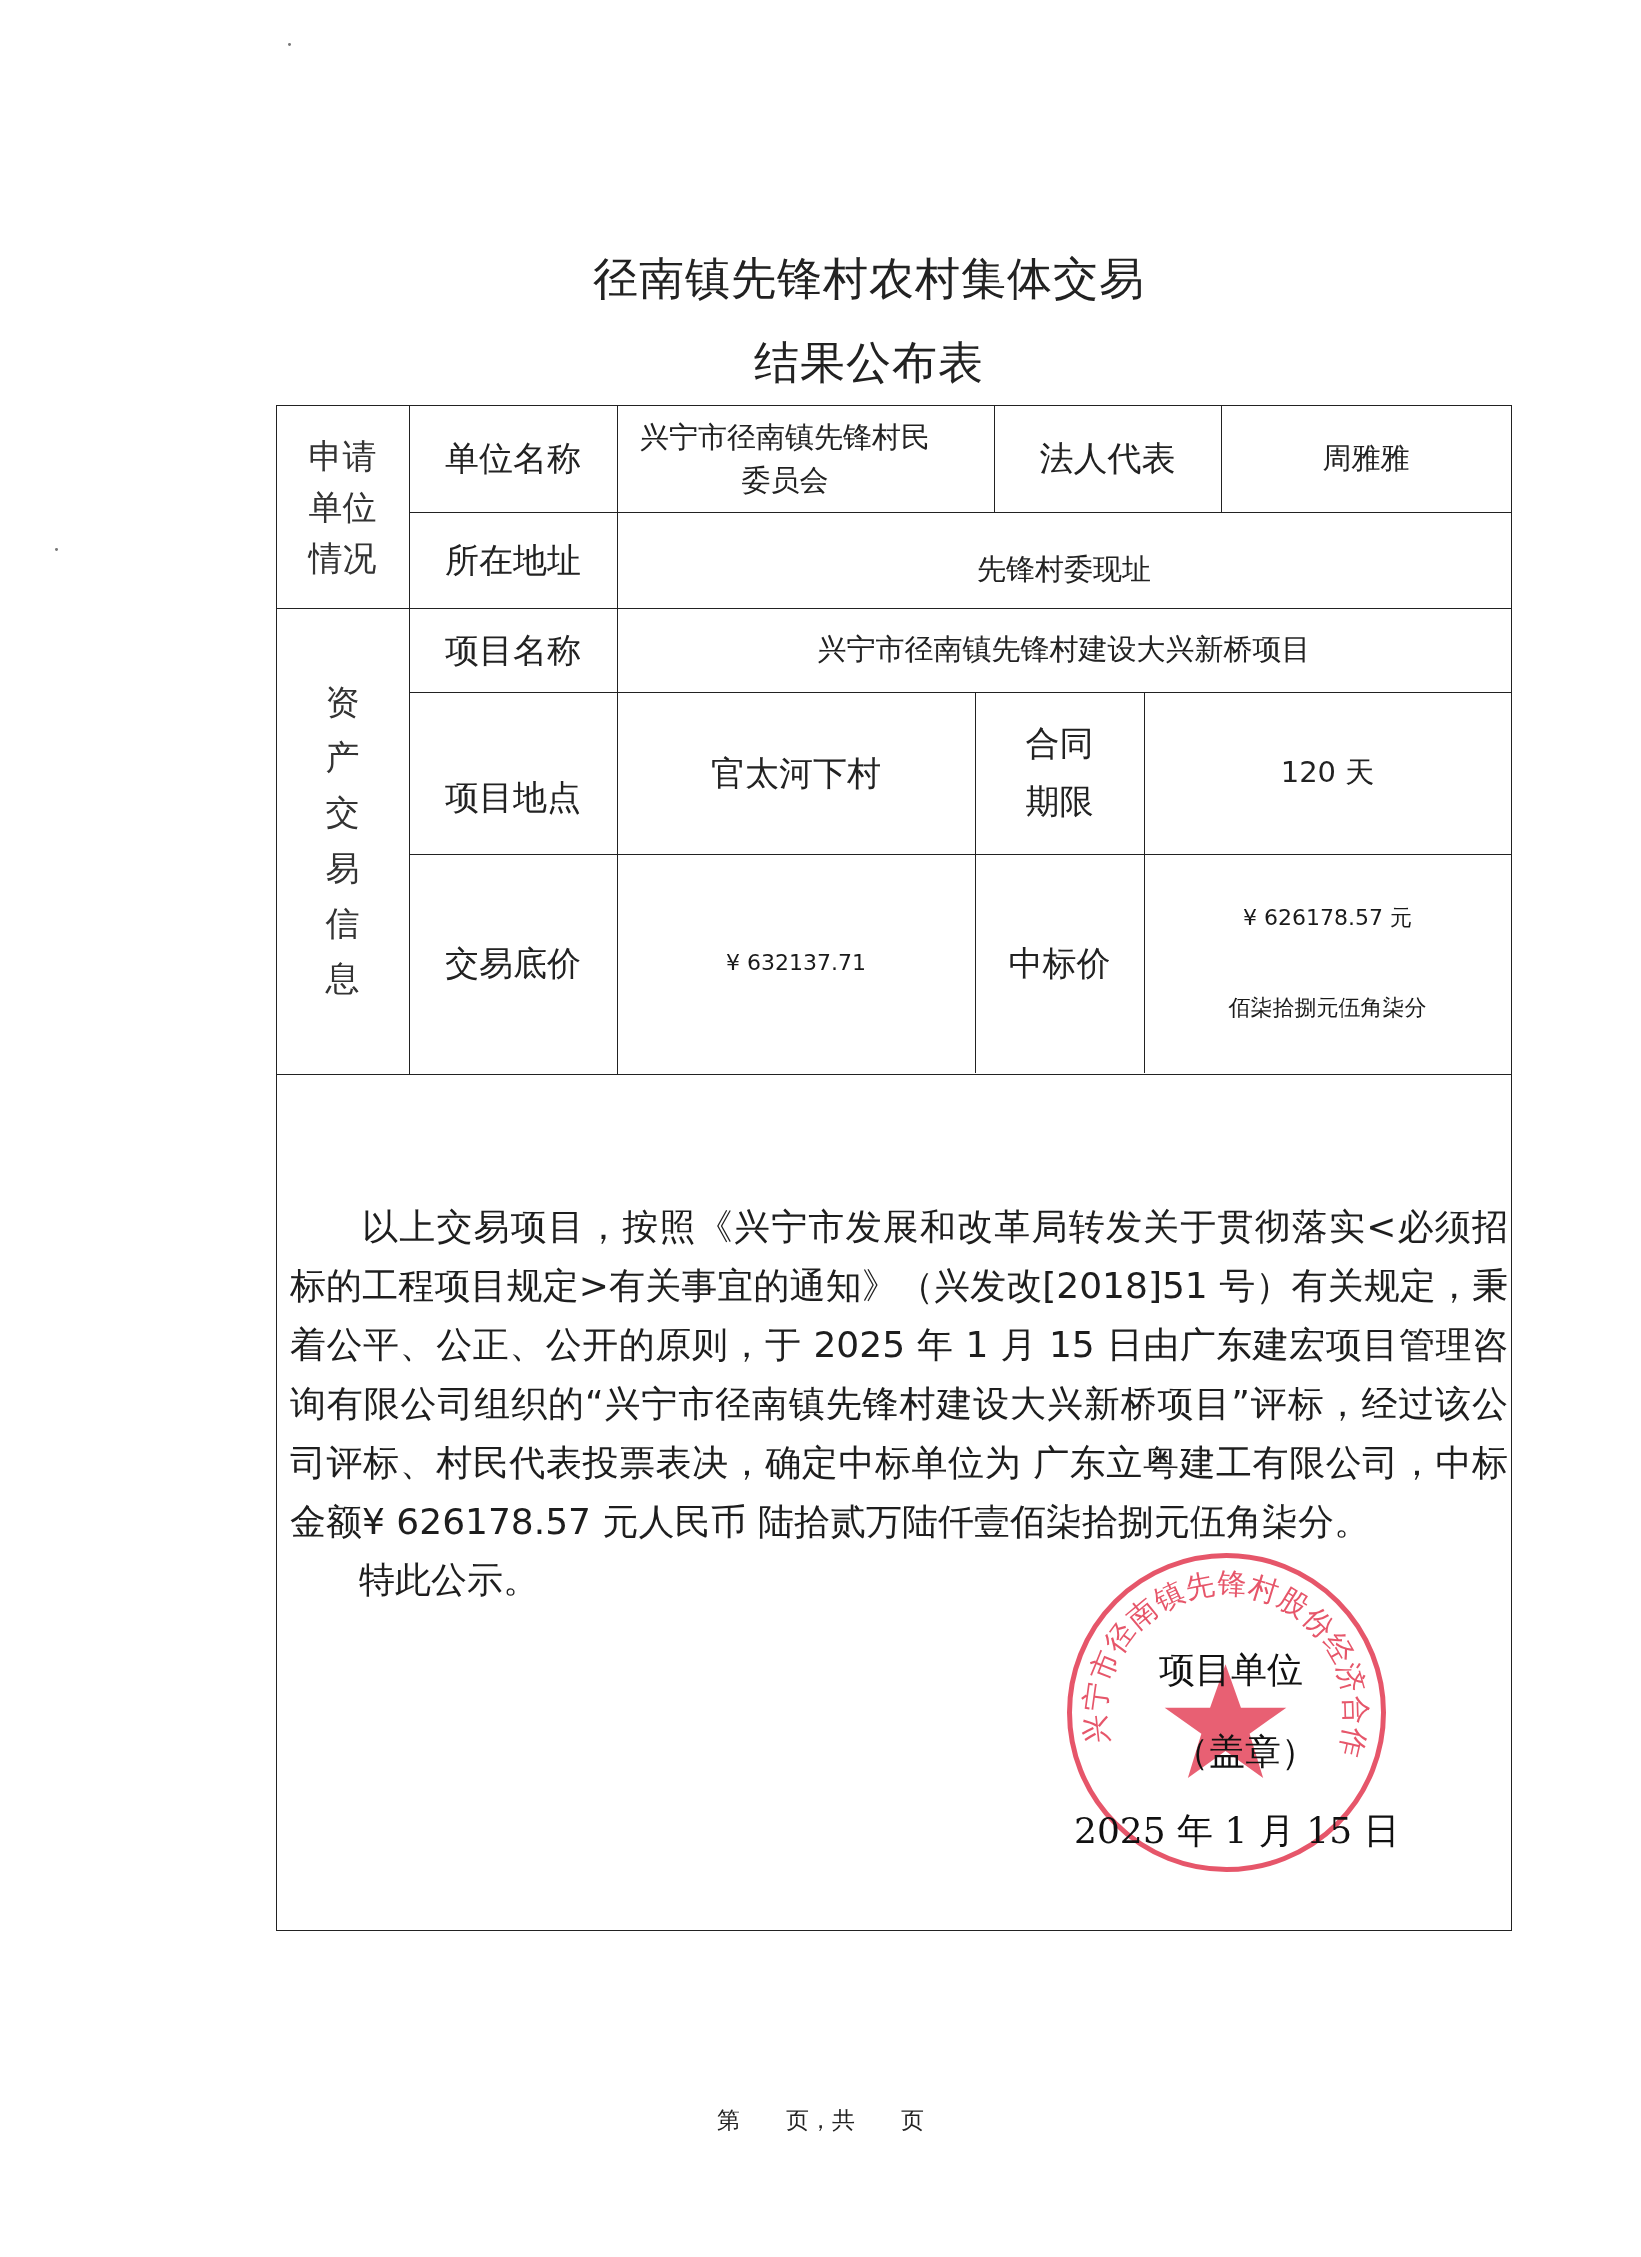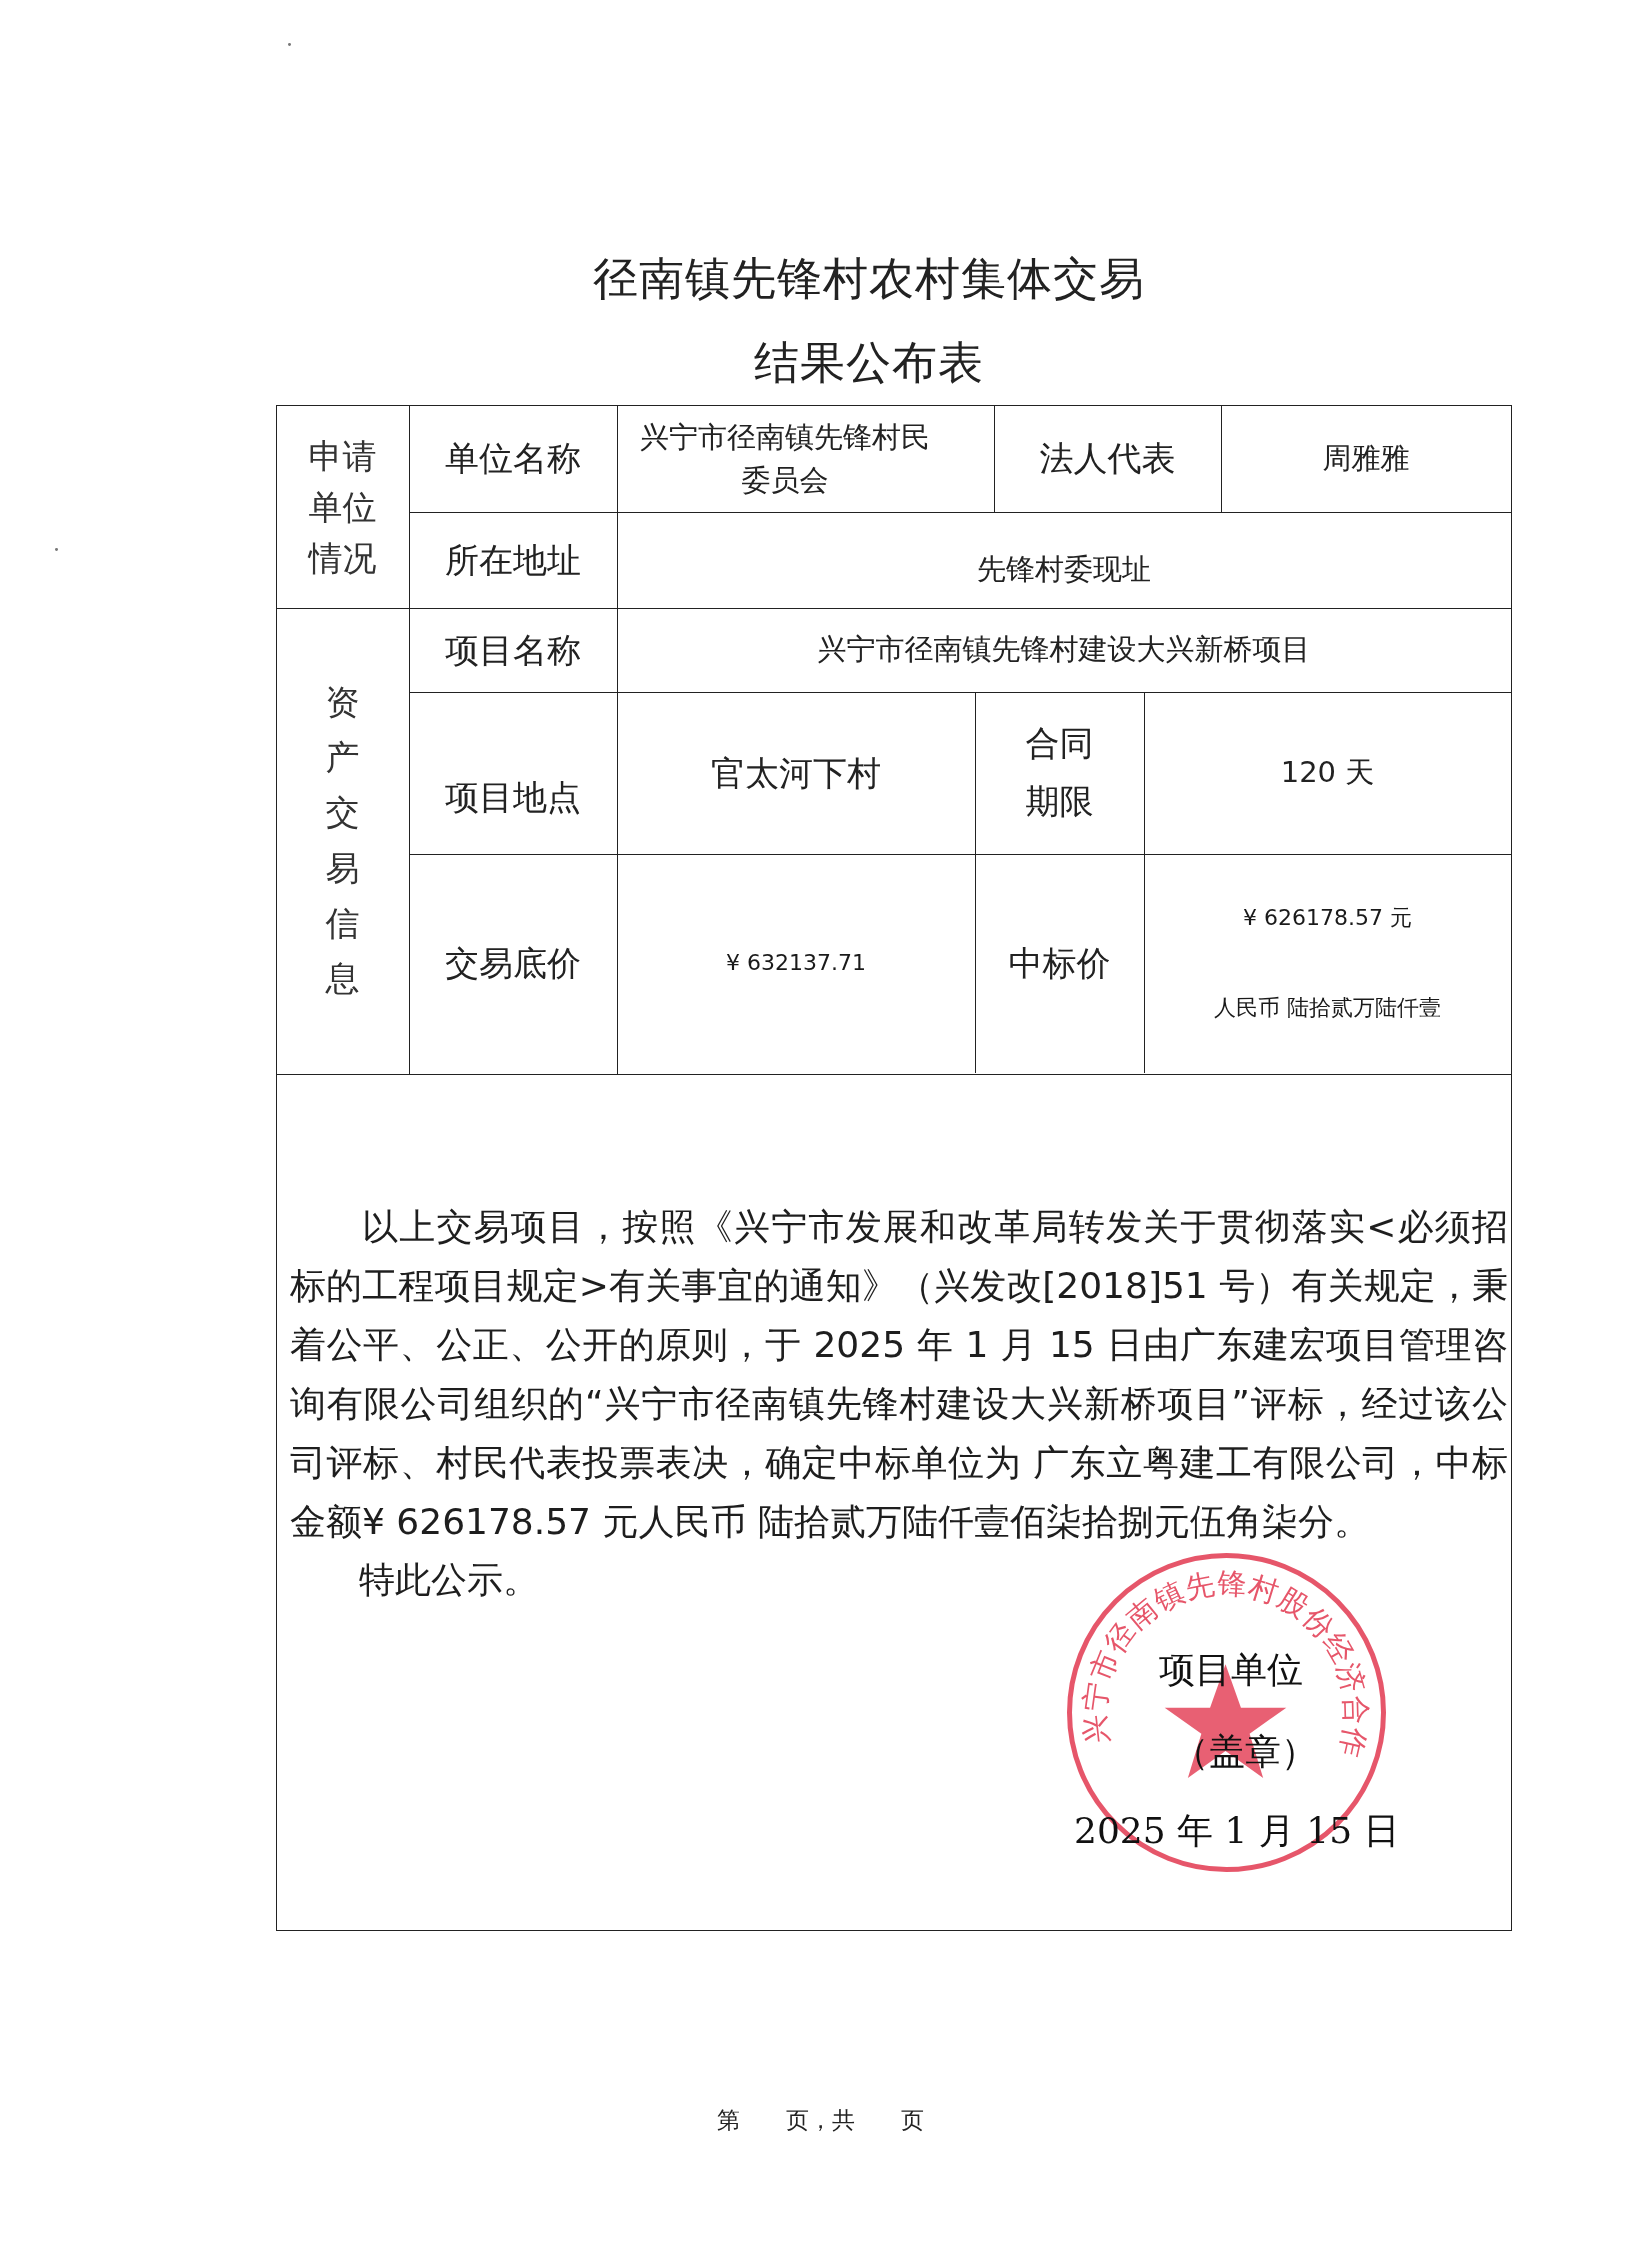--- a/index.html
+++ b/index.html
@@ -103,21 +103,21 @@
 </div>
 <div class="cell val" style="left:1144px; top:692px; width:367px; height:162px;">120 天</div>
 
 <div class="cell lbl" style="left:409px; top:854px; width:208px; height:219px;">交易底价</div>
 <div class="cell money" style="left:617px; top:854px; width:358px; height:219px;">
   <span>¥ 632137.71</span>
 </div>
 <div class="cell lbl" style="left:975px; top:854px; width:169px; height:219px;">中标价</div>
 <div class="cell money" style="left:1144px; top:854px; width:367px; height:219px;gap:47px;">
   <span>¥ 626178.57 元</span>
-  <span>人民币 陆拾贰万陆仟壹</span>
+  <span>佰柒拾捌元伍角柒分</span>
 </div>
 
 <div class="body-text">以上交易项目，按照《兴宁市发展和改革局转发关于贯彻落实&lt;必须招标的工程项目规定&gt;有关事宜的通知》（兴发改[2018]51 号）有关规定，秉着公平、公正、公开的原则，于 2025 年 1 月 15 日由广东建宏项目管理咨询有限公司组织的“兴宁市径南镇先锋村建设大兴新桥项目”评标，经过该公司评标、村民代表投票表决，确定中标单位为 广东立粤建工有限公司，中标金额¥ 626178.57 元人民币 陆拾贰万陆仟壹佰柒拾捌元伍角柒分。</div>
 <div class="notice">特此公示。</div>
 
 <div class="stamp">
   <svg width="307" height="307" viewBox="0 0 318 318">
     <defs>
       <path id="arc" d="M 40 200 A 125 125 0 1 1 278 200"></path>
     </defs>

